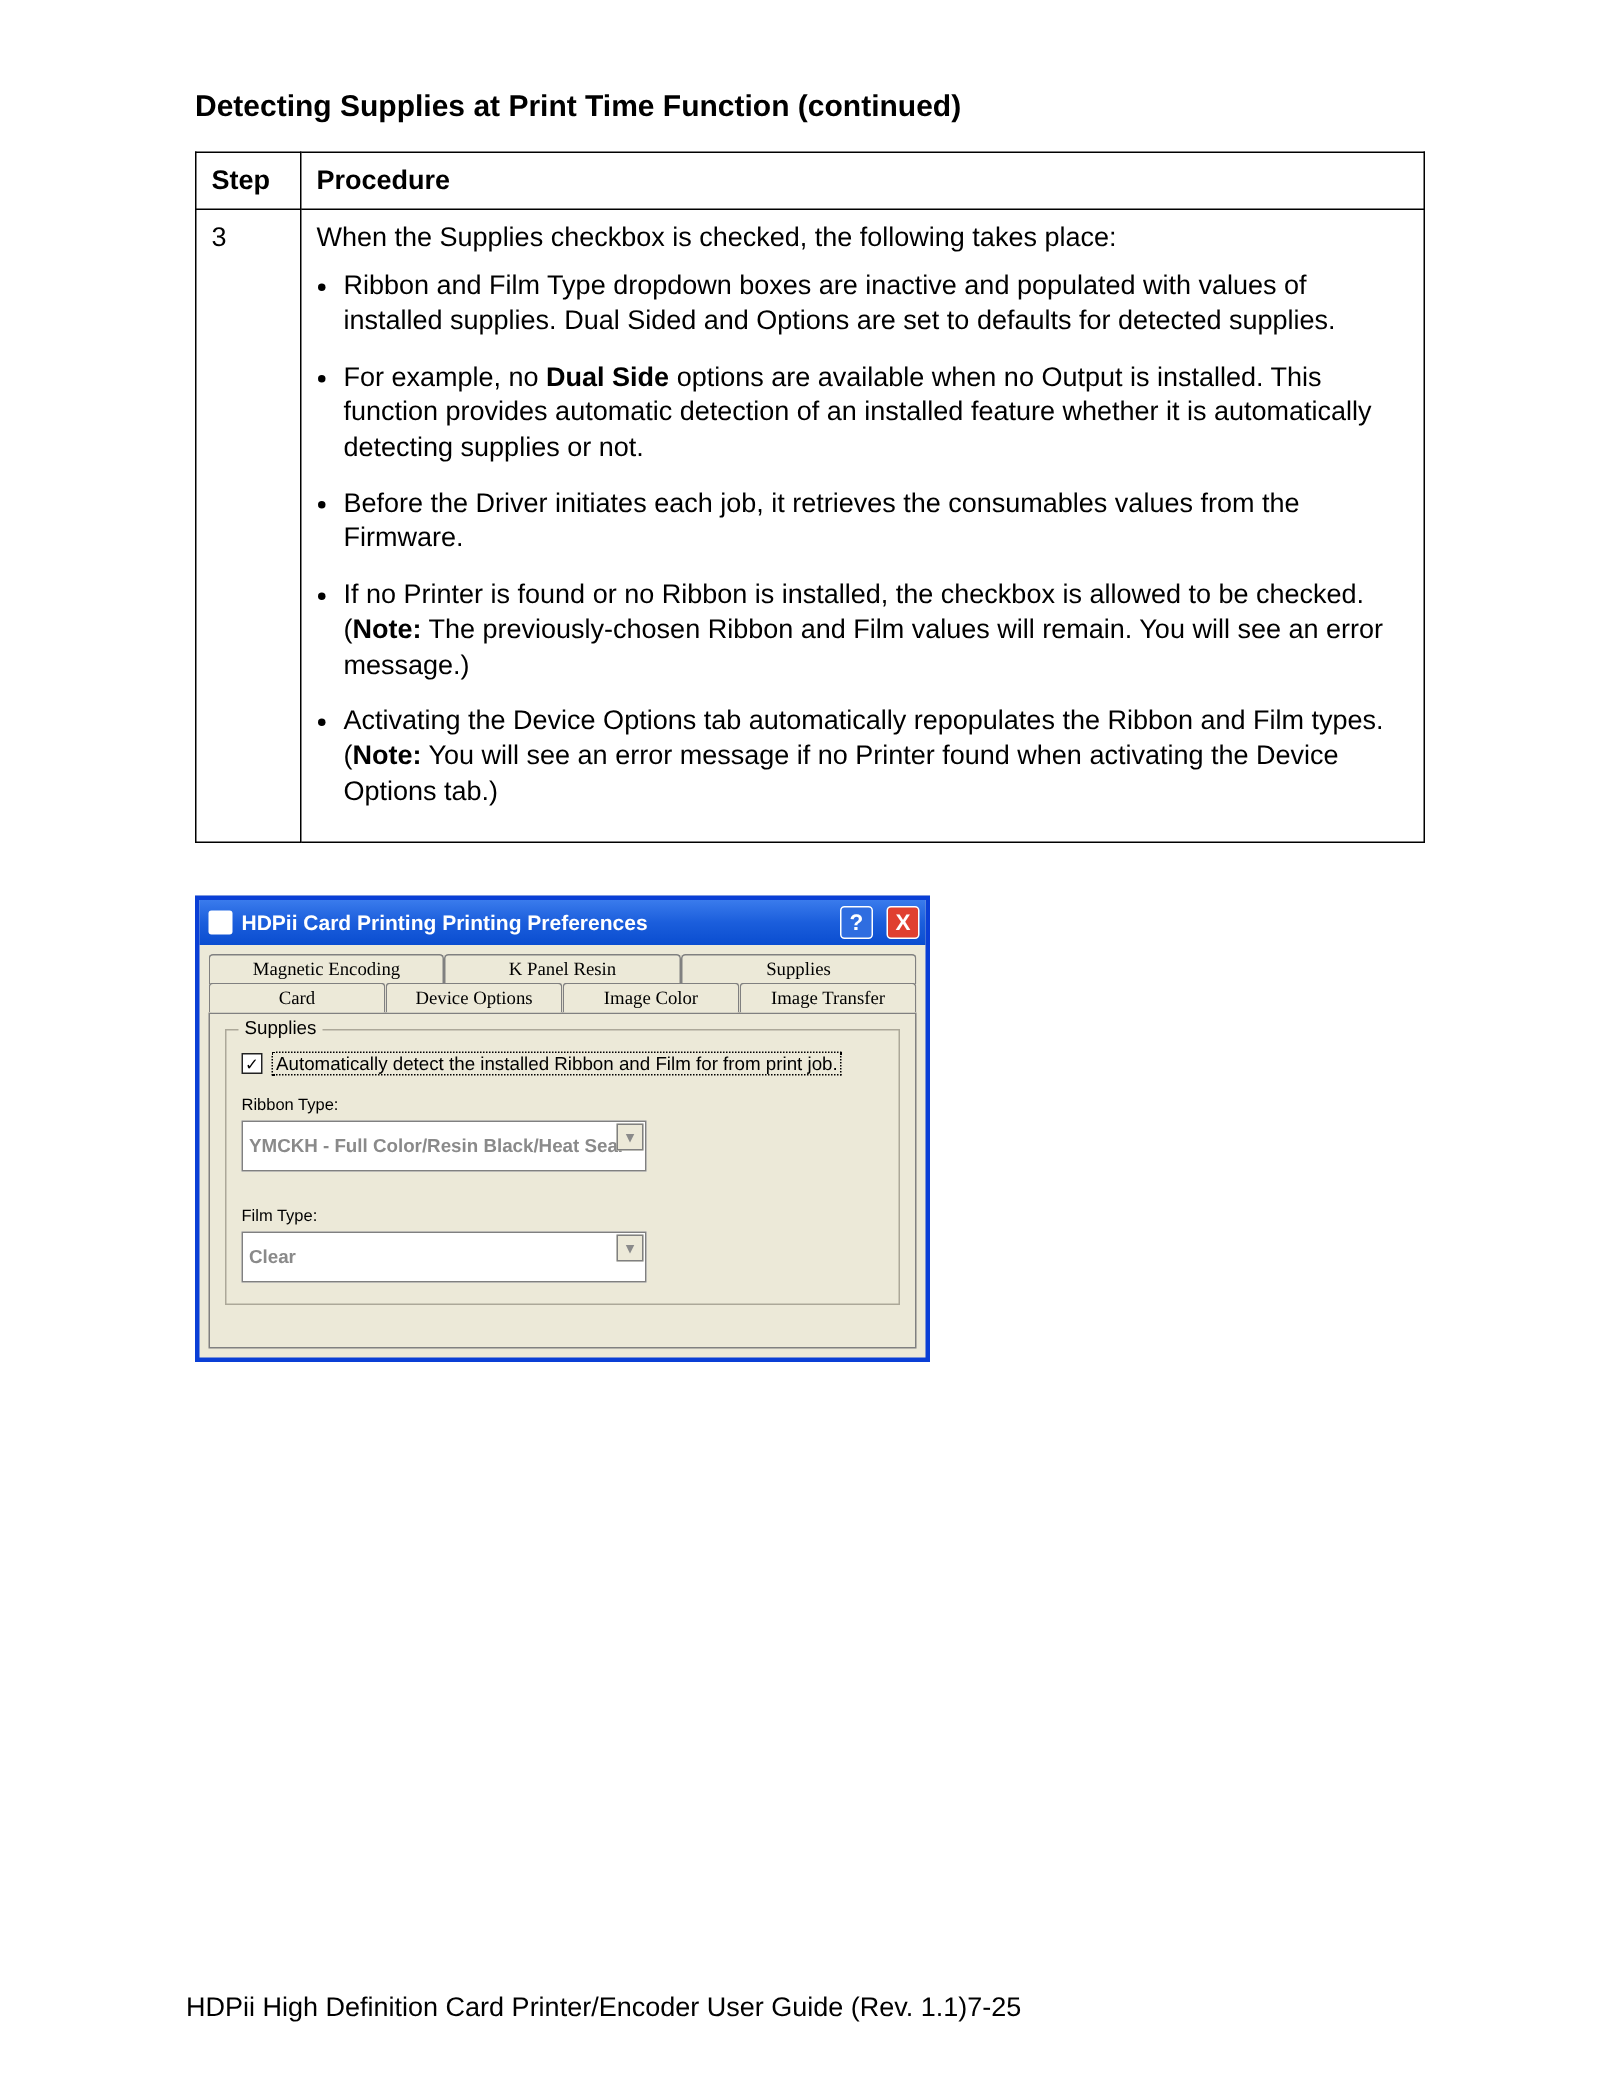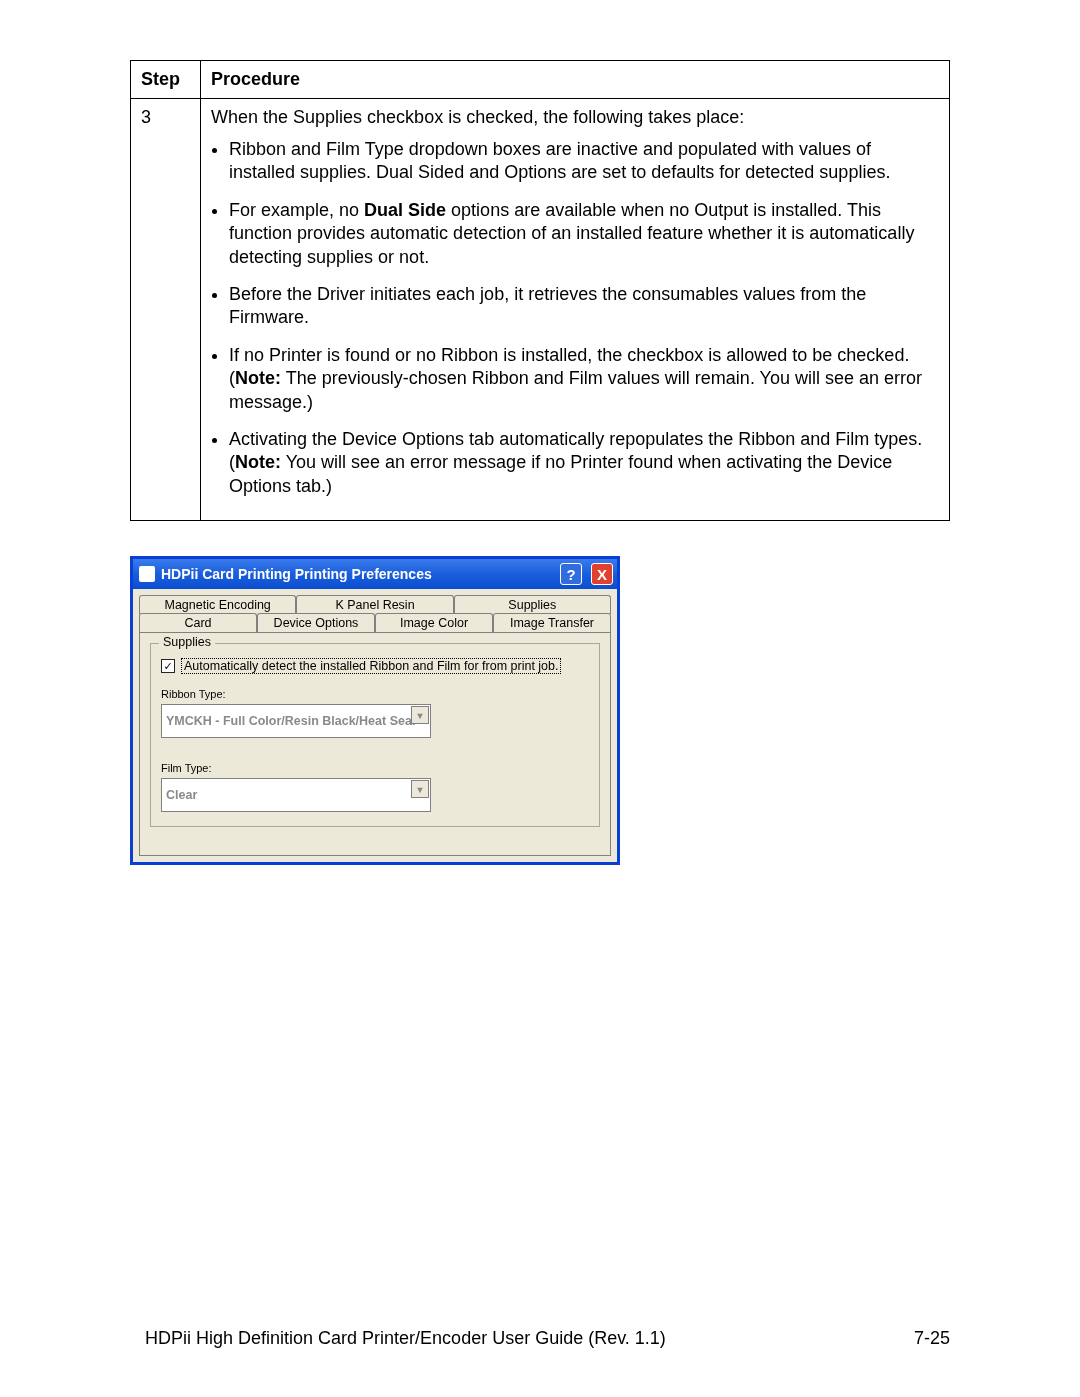--- a/index.html
+++ b/index.html
@@ -80,20 +80,21 @@
   .tab {
     flex:1;
     border:1px solid #808080;
     border-bottom:none;
     background:#ece9d8;
     text-align:center;
     padding:2px 0;
     font-size:12.5px;
     border-top-left-radius:3px;
     border-top-right-radius:3px;
+    font-family:Liberation Serif, serif;
   }
   .tabrow2 { padding-top:0; margin-top:-1px;}
   .tab-active { background:#ece9d8; position:relative; z-index:2;}
   .pane {
     margin:0 6px 6px 6px;
     border:1px solid #808080;
     background:#ece9d8;
     padding:10px 10px 28px 10px;
   }
   .grp {
@@ -116,30 +117,31 @@
     display:flex;align-items:center;color:#8a8a8a;font-size:12.5px;
     padding-left:4px; position:relative;font-weight:bold;
   }
   .combo-btn {
     width:18px;height:18px;border:1px solid #808080;background:#ece9d8;
     position:absolute;right:1px;top:1px;
     display:flex;align-items:center;justify-content:center;color:#8a8a8a;font-size:10px;
   }
 
   .footer {
-    position:absolute; bottom:48px; left:145px; right:130px;
-    display:flex; justify-content:space-between; font-size:18px;
+    position:absolute; bottom:48px; left:124px; right:130px;
+    display:flex; justify-content:flex-start; font-size:18px;
   }
 </style>
 </head>
 <body>
 
 <div class="page">
 
 
+  <div class="section-title">Detecting Supplies at Print Time Function (continued)</div>
 
   <table class="proc-table">
     <tbody>
         <tr>
       <th class="step-col">Step</th>
       <th>Procedure</th>
     </tr>
     <tr>
       <td class="step-col">3</td>
       <td class="proc-body">

